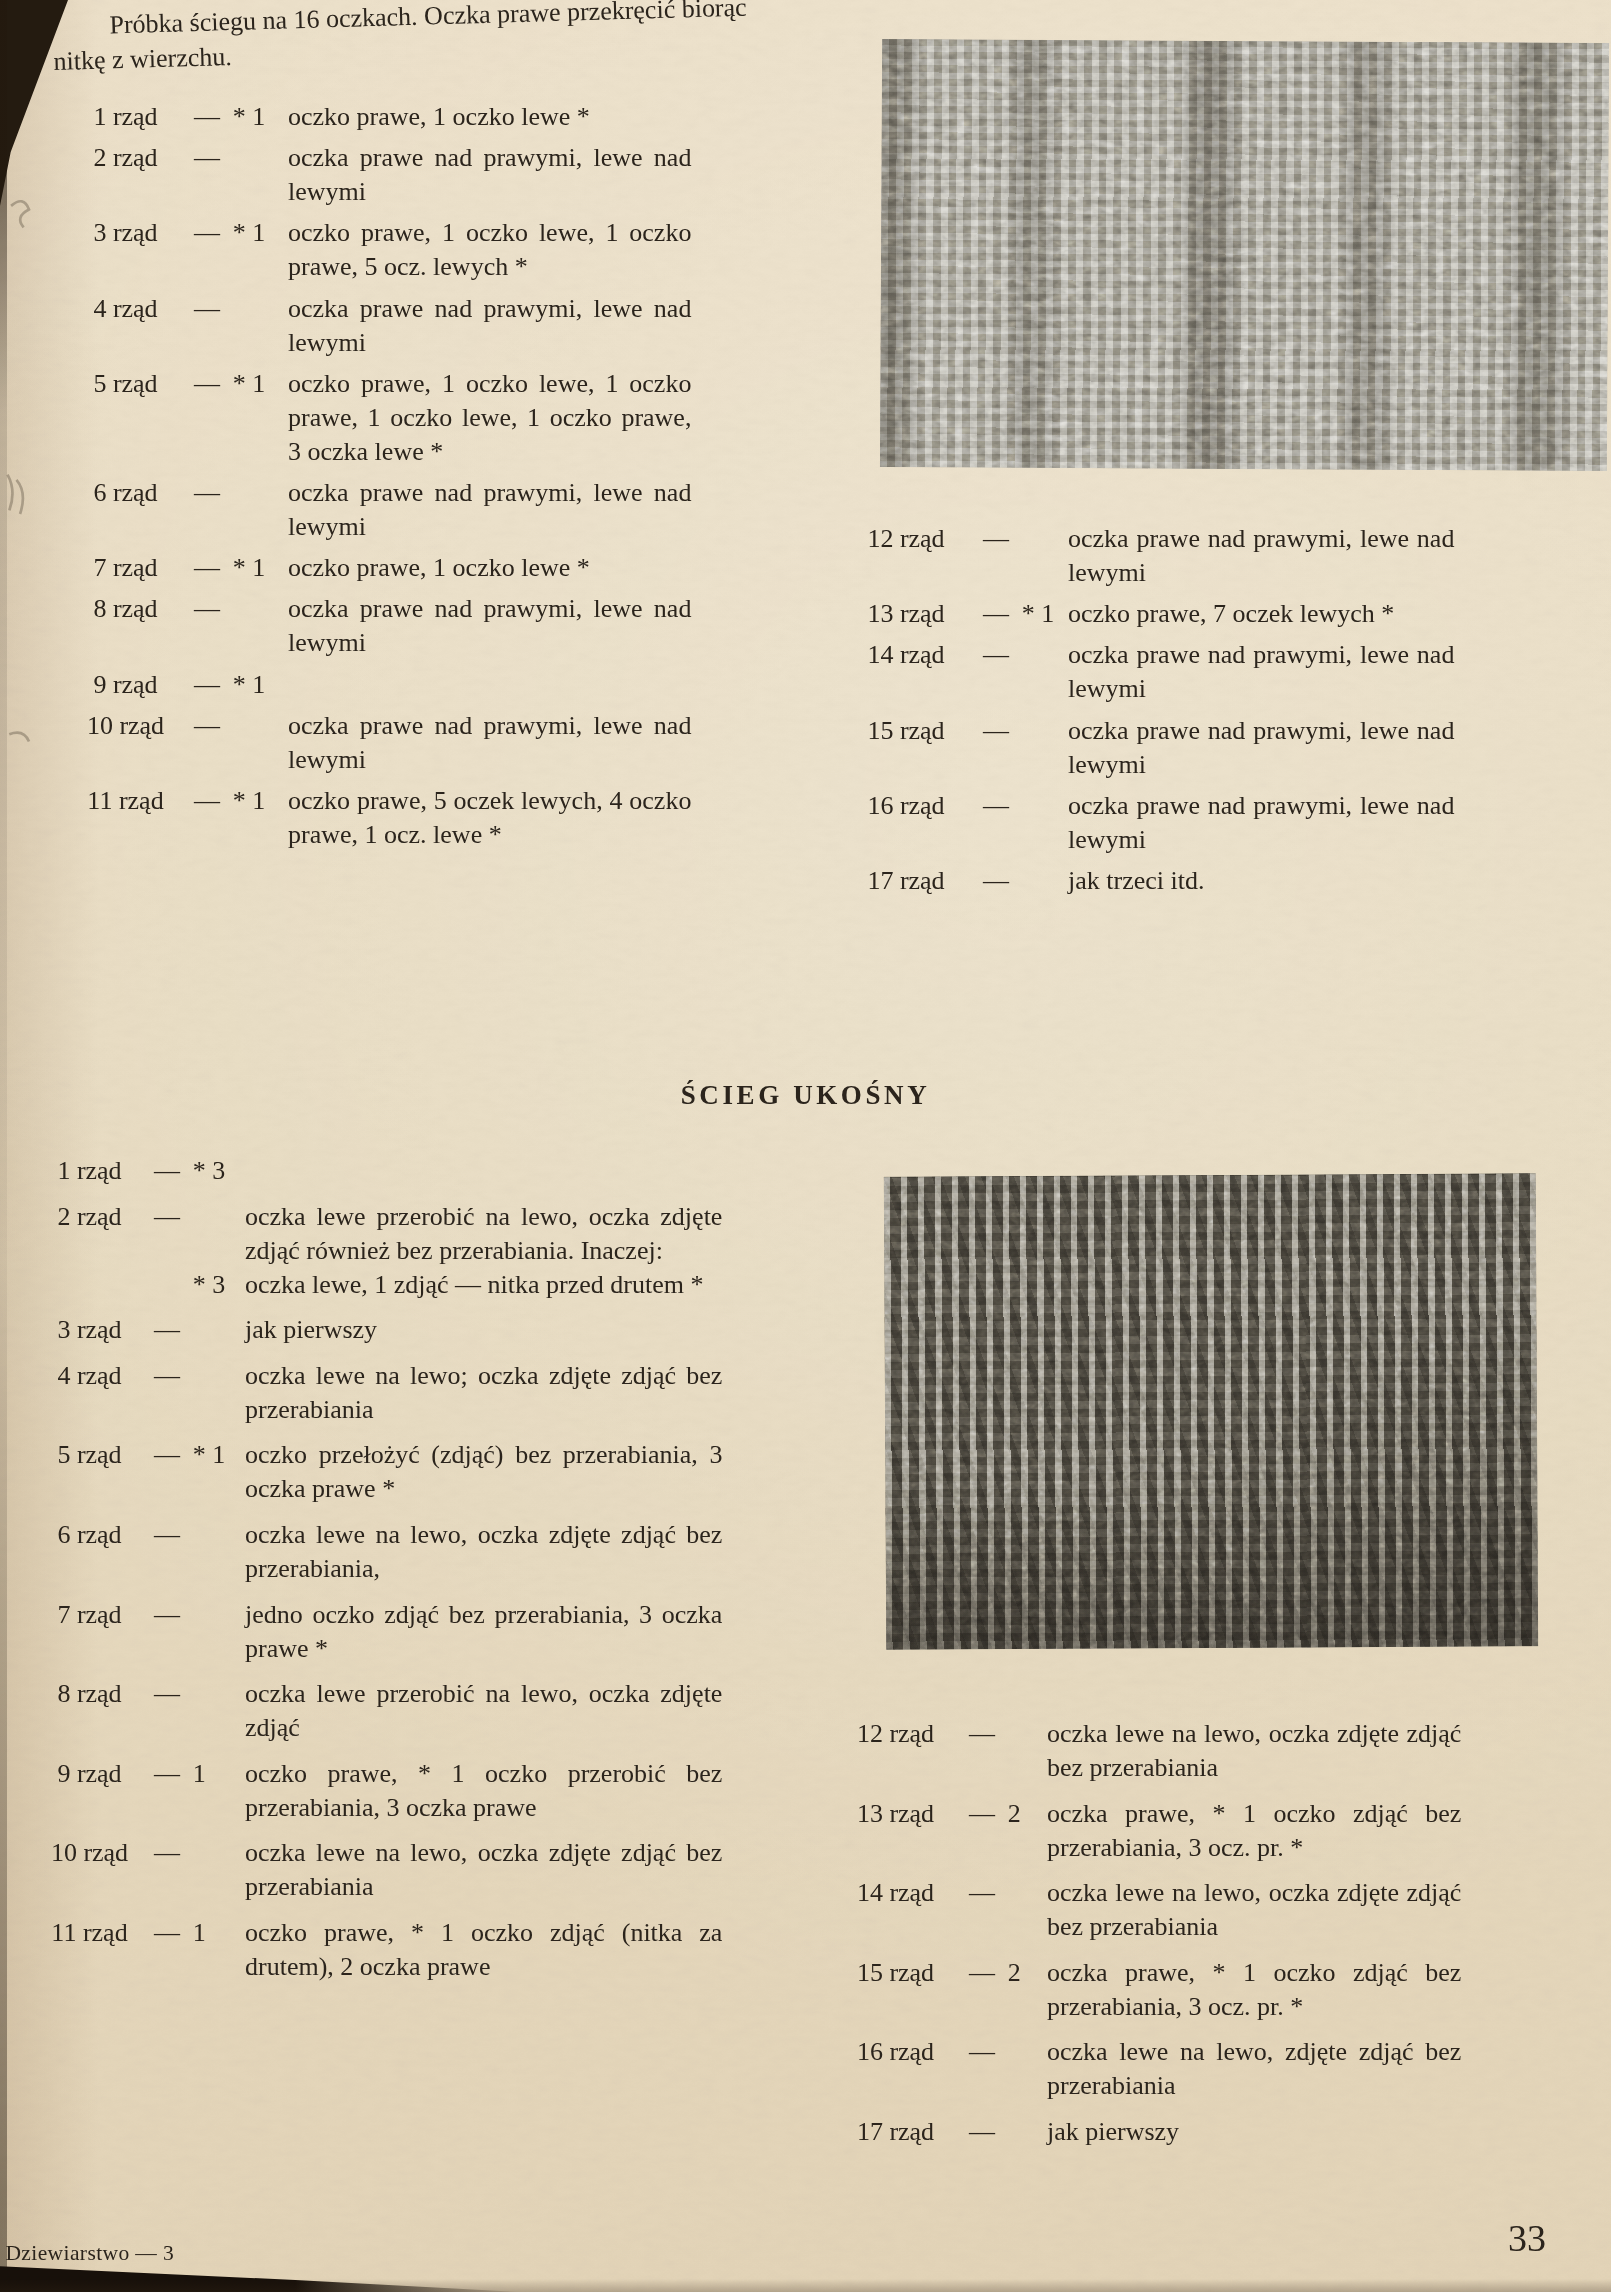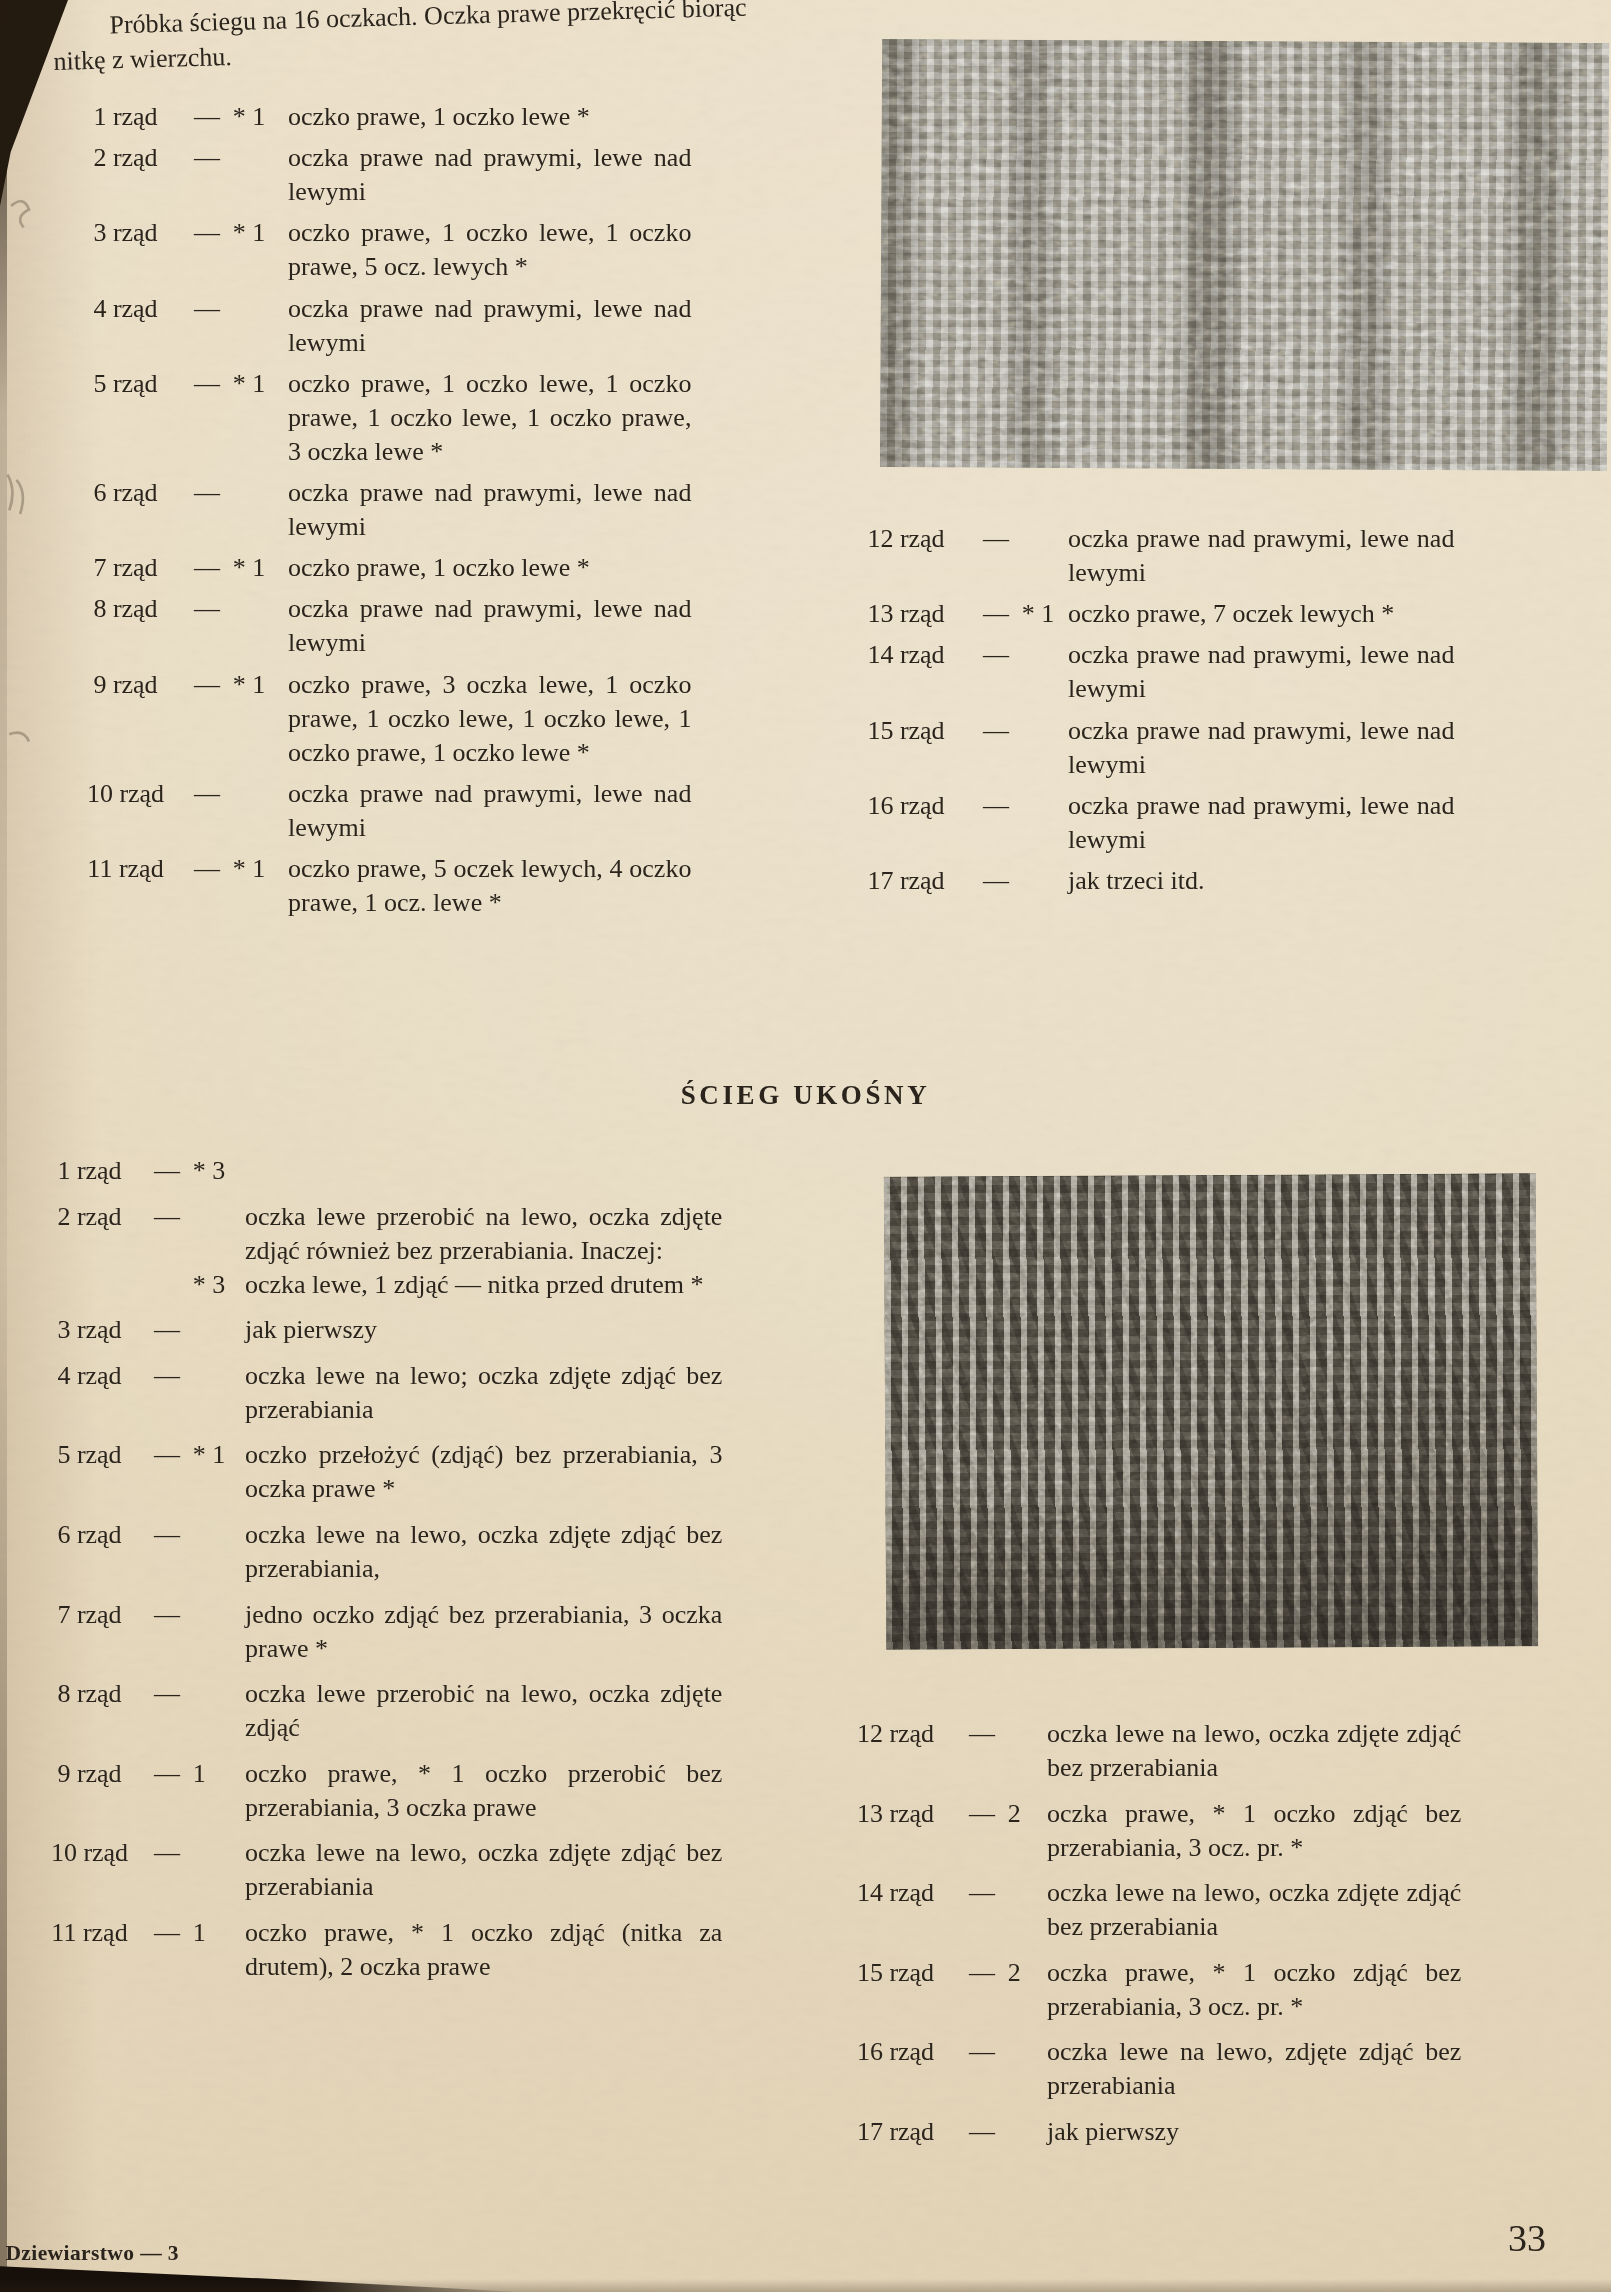--- a/index.html
+++ b/index.html
@@ -43,21 +43,21 @@
   .s1r{left:831px;top:522px;width:627px}
   .s1r .row{grid-template-columns:150px 30px 57px 1fr}
   .s2l{left:27px;top:1154px;width:699px}
   .s2l .row{grid-template-columns:125px 30px 63px 1fr;margin-bottom:11.6px}
   .s2r{left:824px;top:1717px;width:641px}
   .s2r .row{grid-template-columns:143px 30px 50px 1fr;margin-bottom:11.6px}
 
   .heading{position:absolute;left:0;top:1080px;width:1611px;margin:0;
     text-align:center;font-size:27px;font-weight:bold;letter-spacing:3.6px}
 
-  .footer-left{position:absolute;left:5.4px;top:2241px;font-size:21.5px;font-weight:bold;letter-spacing:0.4px}
+  .footer-left{position:absolute;left:5.4px;top:2241px;font-size:21.5px;font-weight:normal;letter-spacing:0.4px}
   .page-number{position:absolute;left:1508px;top:2216px;font-size:38px}
 
   
   .photo{position:absolute;overflow:hidden}
   .photo1{left:881px;top:41px;width:727px;height:428px;transform:rotate(.3deg)}
   .photo2{left:885px;top:1175px;width:652px;height:473px;transform:rotate(-.3deg)}
   .knit{position:absolute;inset:0}
   .knit1{
     background-color:#aeaca0;
     background-image:
@@ -145,21 +145,20 @@
       <div class="row">
         <span class="lab">8 rząd</span>
         <span class="dash">—</span>
         <span class="pre"></span>
         <span class="txt">oczka prawe nad prawymi, lewe nad lewymi</span>
       </div>
       <div class="row">
         <span class="lab">9 rząd</span>
         <span class="dash">—</span>
         <span class="pre">* 1</span>
-        <span class="txt">oczko prawe, 3 oczka lewe, 1 oczko prawe, 1 oczko lewe, 1 oczko lewe, 1 oczko prawe, 1 oczko lewe *</span>
       </div>
       <div class="row">
         <span class="lab">10 rząd</span>
         <span class="dash">—</span>
         <span class="pre"></span>
         <span class="txt">oczka prawe nad prawymi, lewe nad lewymi</span>
       </div>
       <div class="row">
         <span class="lab">11 rząd</span>
         <span class="dash">—</span>

